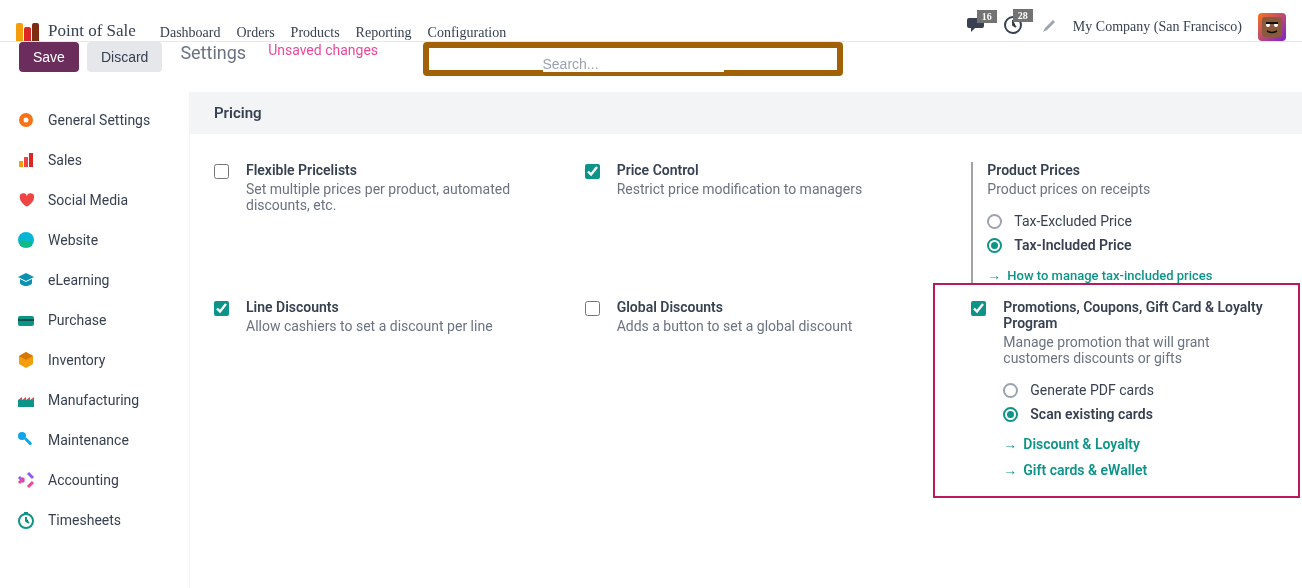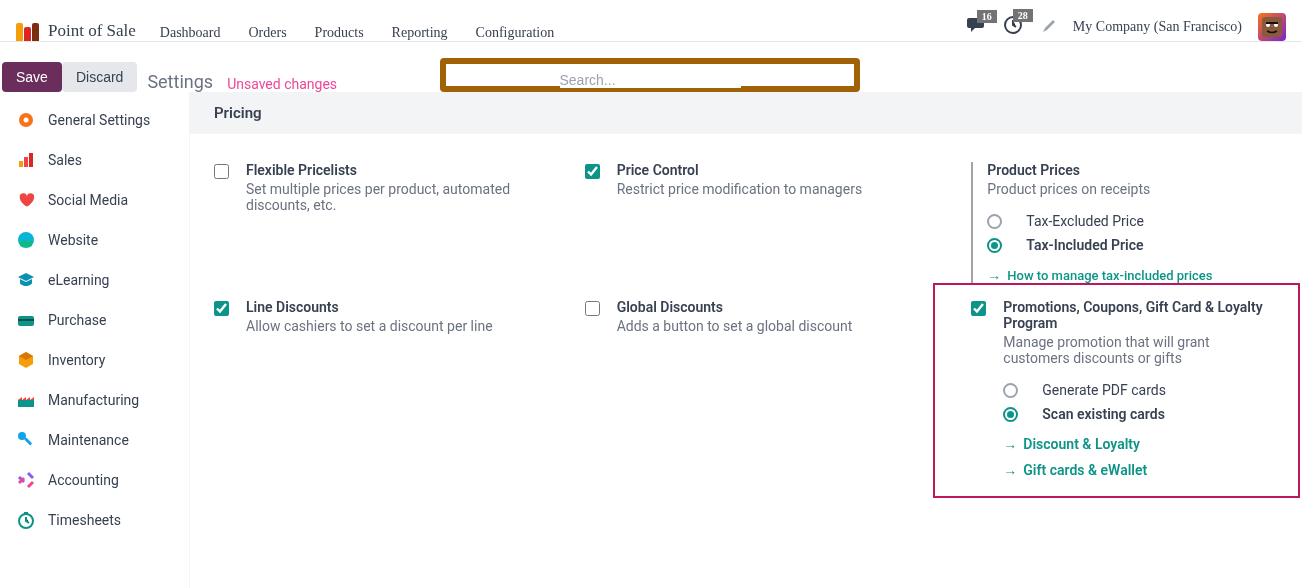--- a/index.html
+++ b/index.html
@@ -5,31 +5,31 @@
     * { box-sizing: border-box; margin: 0; padding: 0; }
     body { font-family: -apple-system, BlinkMacSystemFont, "Segoe UI", Roboto, sans-serif; font-size: 14px; color: #374151; background: #fff; width: 1302px; height: 588px; overflow: hidden; }
     
     .topbar { display: flex; align-items: flex-end; height: 42px; padding: 0 16px; border-bottom: 1px solid #e5e7eb; font-family: Liberation Serif, serif; }
     .app-title { display: flex; align-items: center; font-size: 17px; font-weight: 500; color: #374151; margin-right: 24px; }
     .app-logo { width: 24px; height: 20px; margin-right: 8px; display: flex; gap: 1px; align-items: flex-end; }
     .app-logo span { display: inline-block; width: 7px; border-radius: 2px 2px 0 0; }
     .app-logo span:nth-child(1) { height: 18px; background: #f59e0b; }
     .app-logo span:nth-child(2) { height: 14px; background: #dc2626; }
     .app-logo span:nth-child(3) { height: 18px; background: #7c2d12; }
-    .nav-menu { display: flex; gap: 28px; }
+    .nav-menu { display: flex; gap: 16px; }
     .nav-menu a { color: #374151; text-decoration: none; font-size: 14px; cursor: pointer; }
     .topbar-right { margin-left: auto; display: flex; align-items: center; gap: 16px; }
     .badge-wrap { position: relative; cursor: pointer; }
     .badge { position: absolute; top: -6px; right: -10px; background: #737373; color: #fff; font-size: 10px; font-weight: 600; padding: 1px 5px; border-radius: 0; }
     .company-name { color: #374151; font-size: 14px; }
     .avatar { width: 28px; height: 28px; border-radius: 4px; background: linear-gradient(135deg,#f97316,#7e22ce); display: flex; align-items: center; justify-content: center; overflow:hidden; }
     .avatar svg { width: 24px; height: 24px; }
     .tools-icon { color: #9ca3af; }
     
-    .actionbar { display: flex; align-items: flex-end; height: 50px; padding: 0 2px; }
+    .actionbar { display: flex; align-items: flex-start; height: 50px; padding: 0 19px; gap: 8px; }
     .btn-save { background: #6b2d5c; color: #fff; border: none; padding: 7px 14px; border-radius: 4px; font-size: 14px; cursor: pointer; font-weight: 500; }
     .btn-discard { background: #e5e7eb; color: #374151; border: none; padding: 7px 14px; border-radius: 4px; font-size: 14px; cursor: pointer; }
     .breadcrumb-title { font-size: 18px; color: #6b7280; margin-left: 10px; }
     .unsaved { color: #ec4899; margin-left: 14px; font-size: 14px; }
     .searchbox { margin-left: auto; margin-right: 440px; width: 420px; height: 34px; border: 6px solid #a16207; border-radius: 4px; display: flex; align-items: center; padding: 0 12px; gap: 8px; color: #9ca3af; flex-direction: column; }
     .searchbox input { border: none; outline: none; flex: 1; font-size: 14px; color: #374151; }
     .searchbox input::placeholder { color: #9ca3af; }
     
     .layout { display: flex; height: calc(588px - 92px); }
     .sidebar { width: 190px; padding: 8px 0; border-right: 1px solid #f3f4f6; overflow-y: auto; position: relative; }
@@ -47,21 +47,21 @@
     .settings-grid { display: grid; grid-template-columns: 1fr 1fr 1fr; padding: 20px 10px; gap: 0px 20px; }
     .setting-block { display: flex; padding: 8px 14px; }
     .setting-check { width: 30px; padding-top: 2px; }
     .setting-check input[type=checkbox] { width: 15px; height: 15px; cursor: pointer; accent-color: #0d9488; }
     .setting-indent { width: 30px; }
     .setting-body { flex: 1; border-left: 2px solid transparent; }
     .setting-body.bordered { border-left: 2px solid #a3a3a3; padding-left: 14px; margin-left: -14px; }
     .setting-title { font-weight: 600; color: #374151; font-size: 14px; }
     .setting-desc { color: #6b7280; font-size: 14px; margin-top: 3px; }
     .radio-group { margin-top: 12px; }
-    .radio-item { display: flex; align-items: center; gap: 24px; padding: 4px 0; cursor: pointer; color: #374151; font-size: 14px; }
+    .radio-item { display: flex; align-items: center; gap: 12px; padding: 4px 0; cursor: pointer; color: #374151; font-size: 14px; }
     .radio-item.selected { font-weight: 600; }
     .radio-circle { width: 15px; height: 15px; border: 2px solid #9ca3af; border-radius: 50%; display: flex; align-items: center; justify-content: center; }
     .radio-item.selected .radio-circle { border-color: #0d9488; }
     .radio-item.selected .radio-circle::after { content: ''; width: 7px; height: 7px; background: #0d9488; border-radius: 50%; }
     .link-row { display: flex; align-items: center; gap: 6px; margin-top: 10px; color: #0d9488; font-size: 13px; cursor: pointer; font-weight: 500; }
     .link-row.bold { font-weight: 600; font-size: 14px; }
     .arrow { font-size: 14px; font-weight: 700; }
     .highlight-box { border: 2px solid #be185d; padding: 6px 6px 10px 22px; margin: -8px -8px 0 -8px; }
   </style>
 </head>

